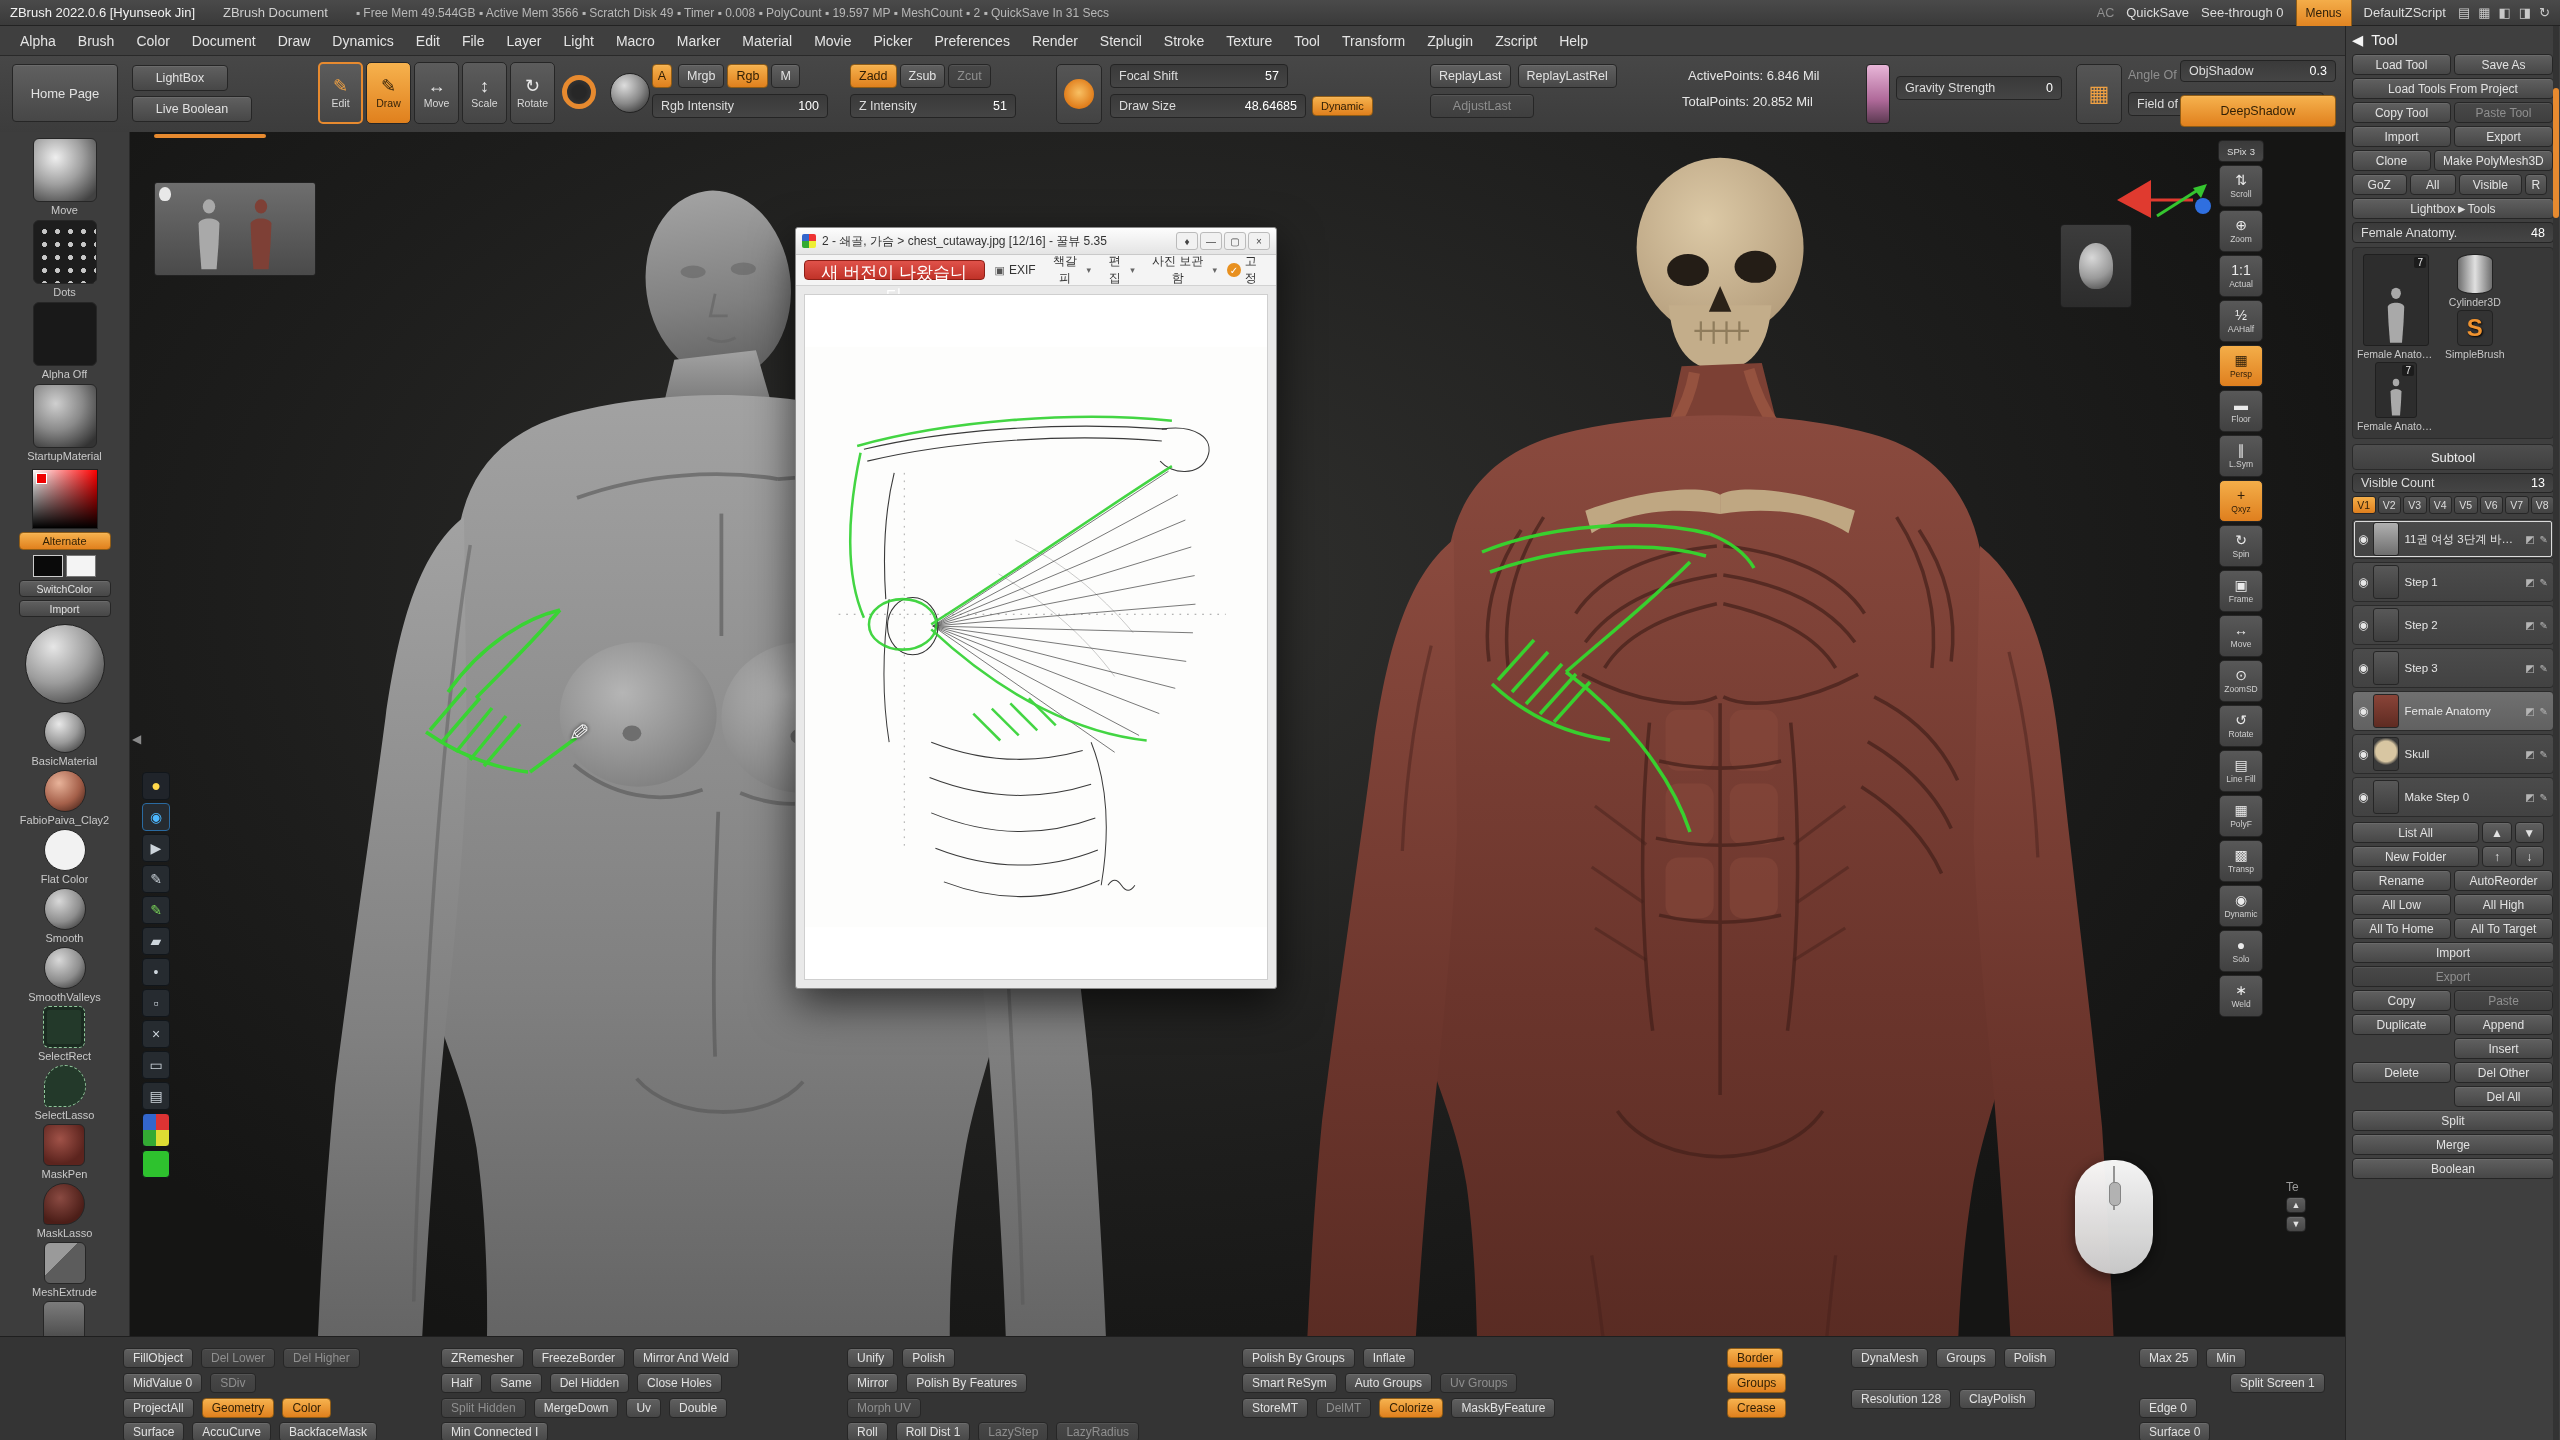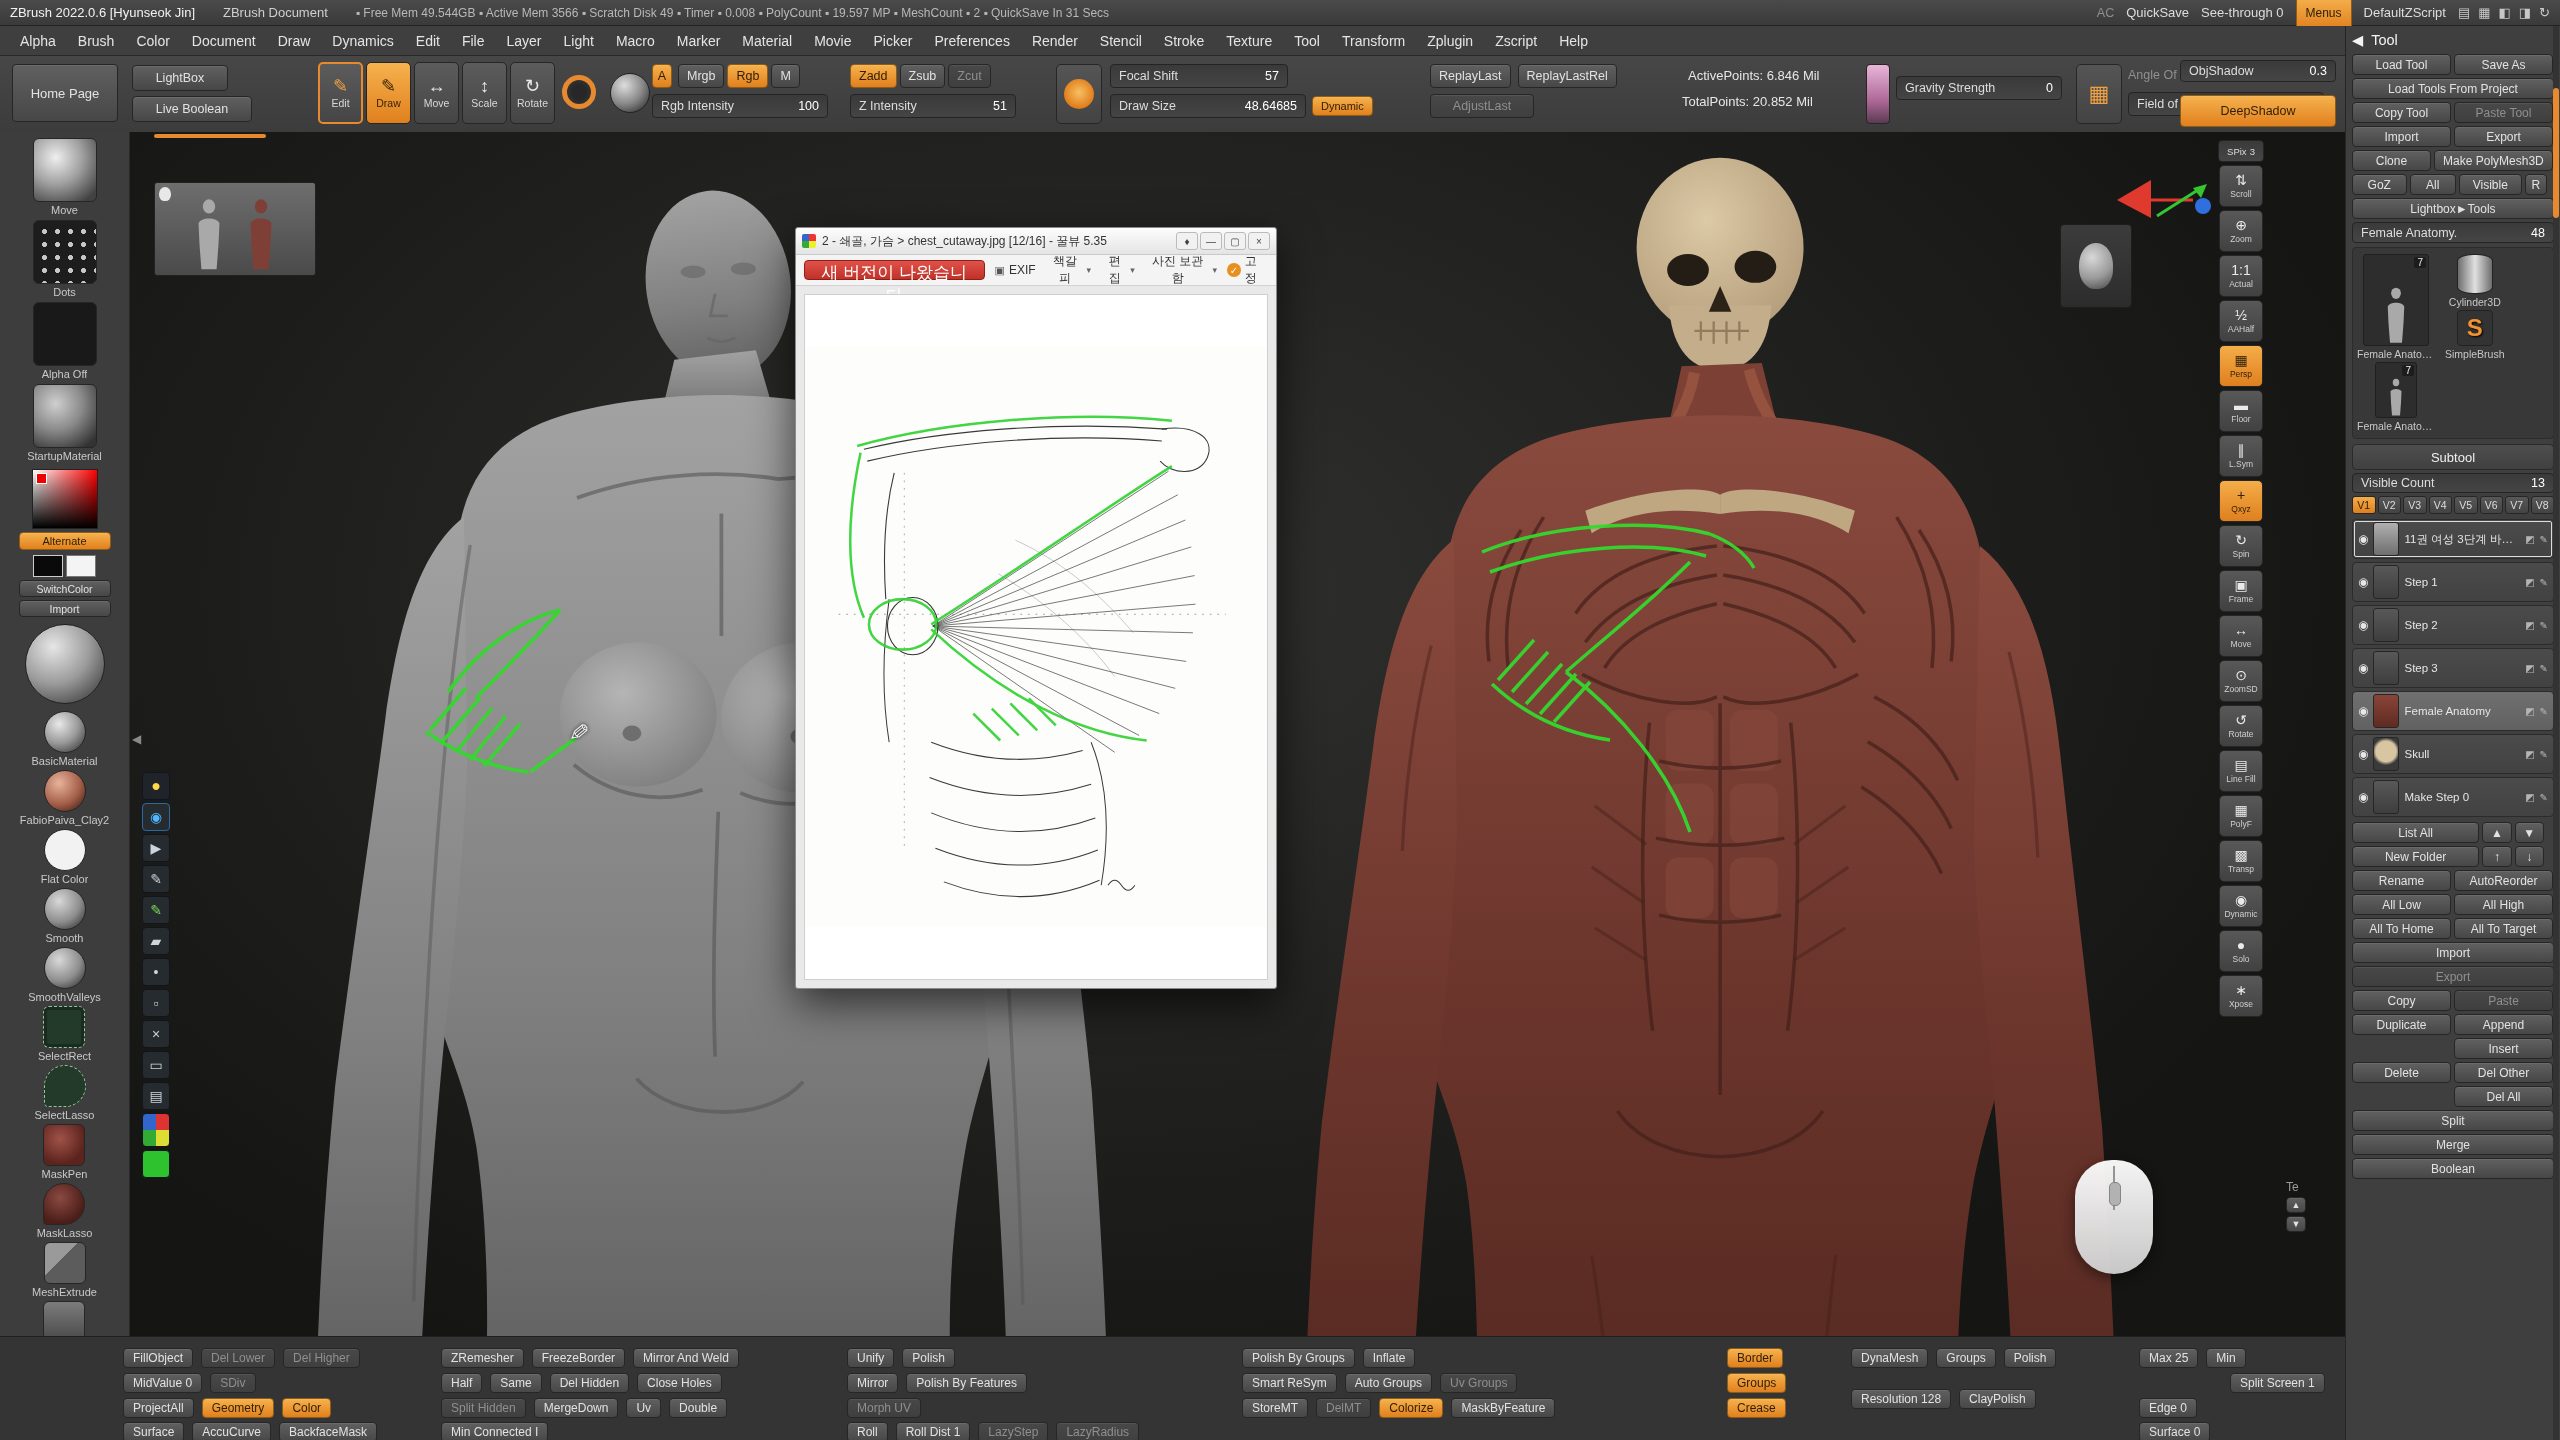--- a/index.html
+++ b/index.html
@@ -895,21 +895,21 @@
           <span class="l">Dynamic</span>
         </button>
 
         <button class="strip-btn">
           <span class="g">●</span>
           <span class="l">Solo</span>
         </button>
 
         <button class="strip-btn">
           <span class="g">∗</span>
-          <span class="l">Xpose</span>
+          <span class="l">Weld</span>
         </button>
       </span>
   </div>
 
   <div class="clipstrip">
     <span>Te</span>
     <button class="btn mini-arrow">▲</button>
     <button class="btn mini-arrow">▼</button>
   </div>
 

